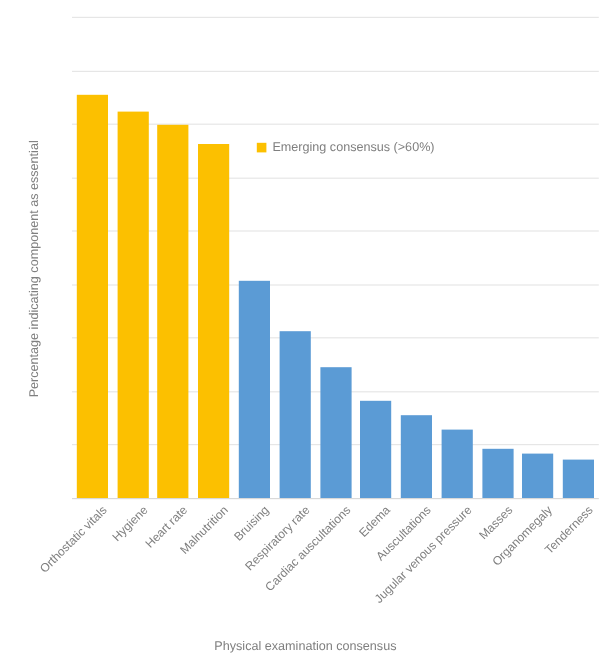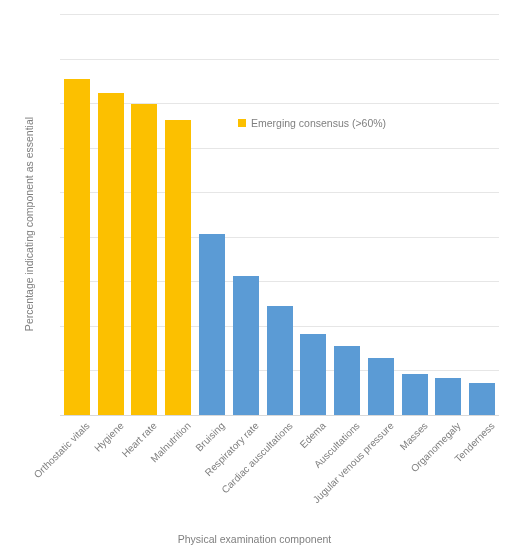--- a/index.html
+++ b/index.html
@@ -57,21 +57,21 @@
   
   .bar {
     position: absolute;
     bottom: 0;
     width: 26px;
   }
 
   
   #legend {
     position: absolute;
-    left: 238px;
+    left: 214px;
     top: 117px;
     display: flex;
     align-items: center;
     gap: 5px;
     white-space: nowrap;
   }
   #legend-swatch {
     width: 8px;
     height: 8px;
     flex: 0 0 auto;
@@ -158,15 +158,15 @@
       <div class="xtick" style="left: 252.731px;">Respiratory rate</div>
       <div class="xtick" style="left: 286.5px;">Cardiac auscultations</div>
       <div class="xtick" style="left: 320.269px;">Edema</div>
       <div class="xtick" style="left: 354.038px;">Auscultations</div>
       <div class="xtick" style="left: 387.808px;">Jugular venous pressure</div>
       <div class="xtick" style="left: 421.577px;">Masses</div>
       <div class="xtick" style="left: 455.346px;">Organomegaly</div>
       <div class="xtick" style="left: 489.115px;">Tenderness</div>
     </div>
 
-  <div id="x-axis-title">Physical examination component</div>
+  <div id="x-axis-title">Physical examination consensus</div>
 
 </div>
 
 </body></html>

